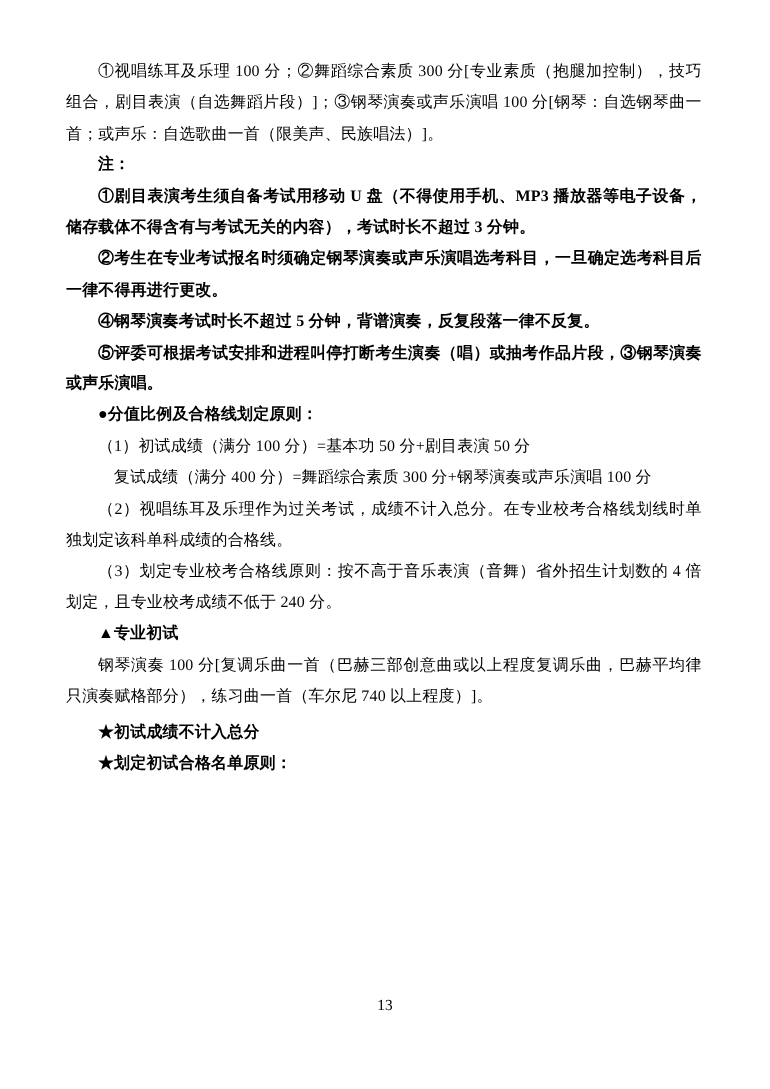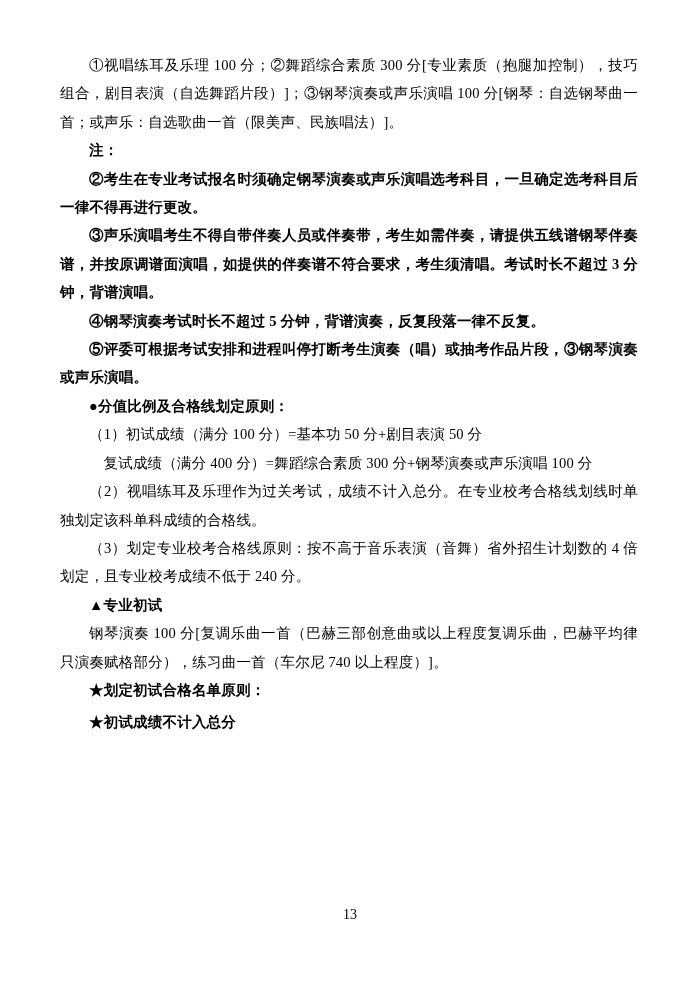--- a/index.html
+++ b/index.html
@@ -53,28 +53,28 @@
     color: #000000;
   }
 </style>
 </head>
 <body>
 
 <div class="page">
   <div class="content">
     <p>①视唱练耳及乐理 100 分；②舞蹈综合素质 300 分[专业素质（抱腿加控制），技巧组合，剧目表演（自选舞蹈片段）]；③钢琴演奏或声乐演唱 100 分[钢琴：自选钢琴曲一首；或声乐：自选歌曲一首（限美声、民族唱法）]。</p>
     <p class="bold">注：</p>
+    <p class="bold">①剧目表演考生须自备考试用移动 U 盘（不得使用手机、MP3 播放器等电子设备，储存载体不得含有与考试无关的内容），考试时长不超过 3 分钟。</p>
     <p class="bold">②考生在专业考试报名时须确定钢琴演奏或声乐演唱选考科目，一旦确定选考科目后一律不得再进行更改。</p>
-    <p class="bold">③声乐演唱考生不得自带伴奏人员或伴奏带，考生如需伴奏，请提供五线谱钢琴伴奏谱，并按原调谱面演唱，如提供的伴奏谱不符合要求，考生须清唱。考试时长不超过 3 分钟，背谱演唱。</p>
     <p class="bold">④钢琴演奏考试时长不超过 5 分钟，背谱演奏，反复段落一律不反复。</p>
     <p class="bold">⑤评委可根据考试安排和进程叫停打断考生演奏（唱）或抽考作品片段，③钢琴演奏或声乐演唱。</p>
     <p class="bold">●分值比例及合格线划定原则：</p>
     <p>（1）初试成绩（满分 100 分）=基本功 50 分+剧目表演 50 分</p>
     <p class="indent3">复试成绩（满分 400 分）=舞蹈综合素质 300 分+钢琴演奏或声乐演唱 100 分</p>
     <p>（2）视唱练耳及乐理作为过关考试，成绩不计入总分。在专业校考合格线划线时单独划定该科单科成绩的合格线。</p>
     <p>（3）划定专业校考合格线原则：按不高于音乐表演（音舞）省外招生计划数的 4 倍划定，且专业校考成绩不低于 240 分。</p>
     <p class="bold">▲专业初试</p>
     <p>钢琴演奏 100 分[复调乐曲一首（巴赫三部创意曲或以上程度复调乐曲，巴赫平均律只演奏赋格部分），练习曲一首（车尔尼 740 以上程度）]。</p>
+    <p class="bold gap-before">★初试成绩不计入总分</p>
     <p class="bold">★划定初试合格名单原则：</p>
-    <p class="bold gap-before">★初试成绩不计入总分</p>
   </div>
   <div class="page-number">13</div>
 </div>
 
 </body></html>

